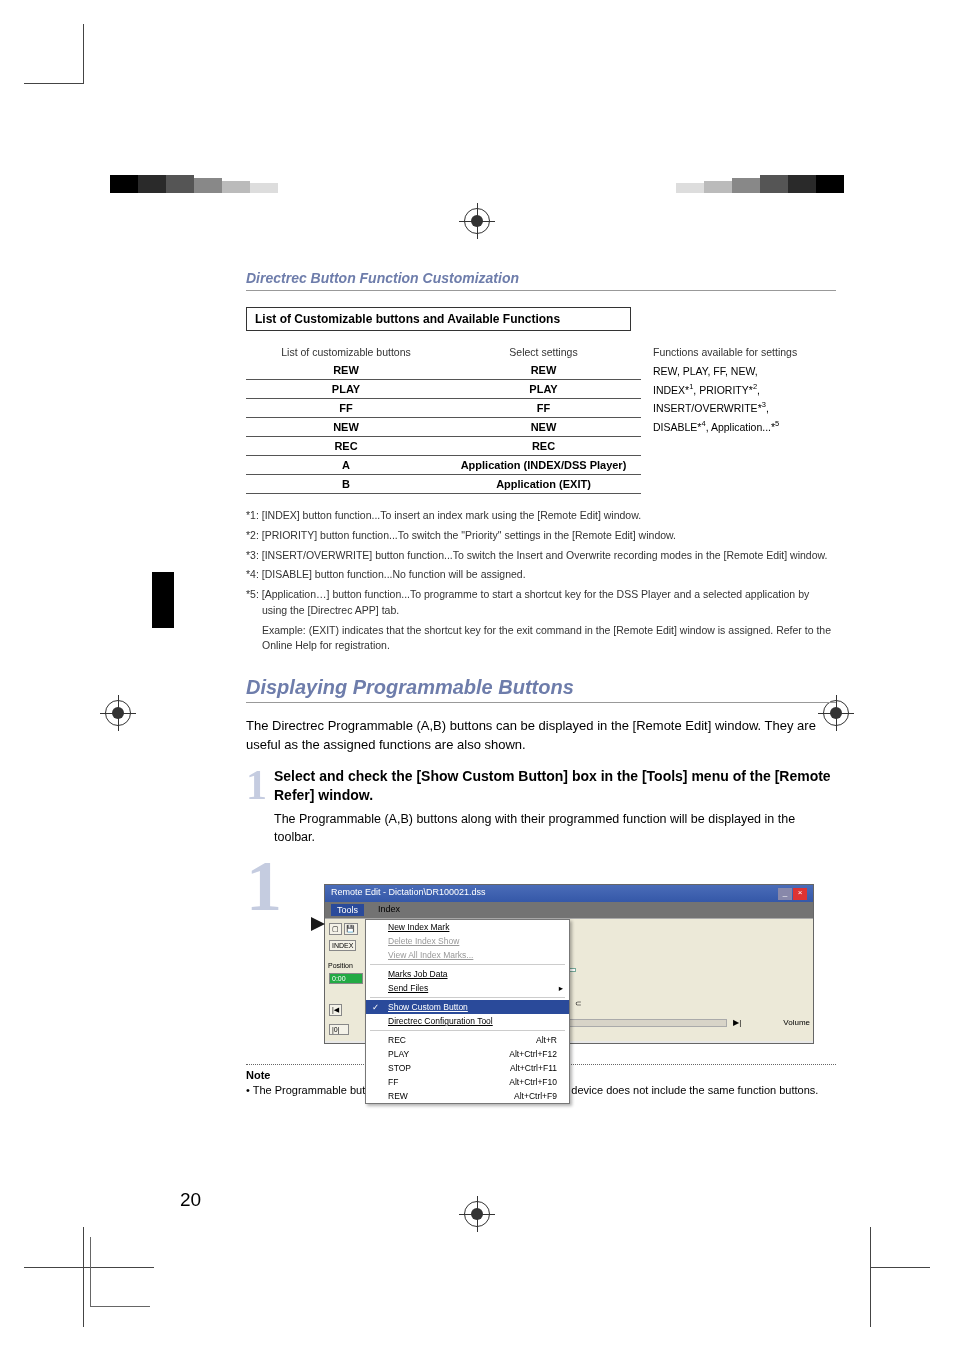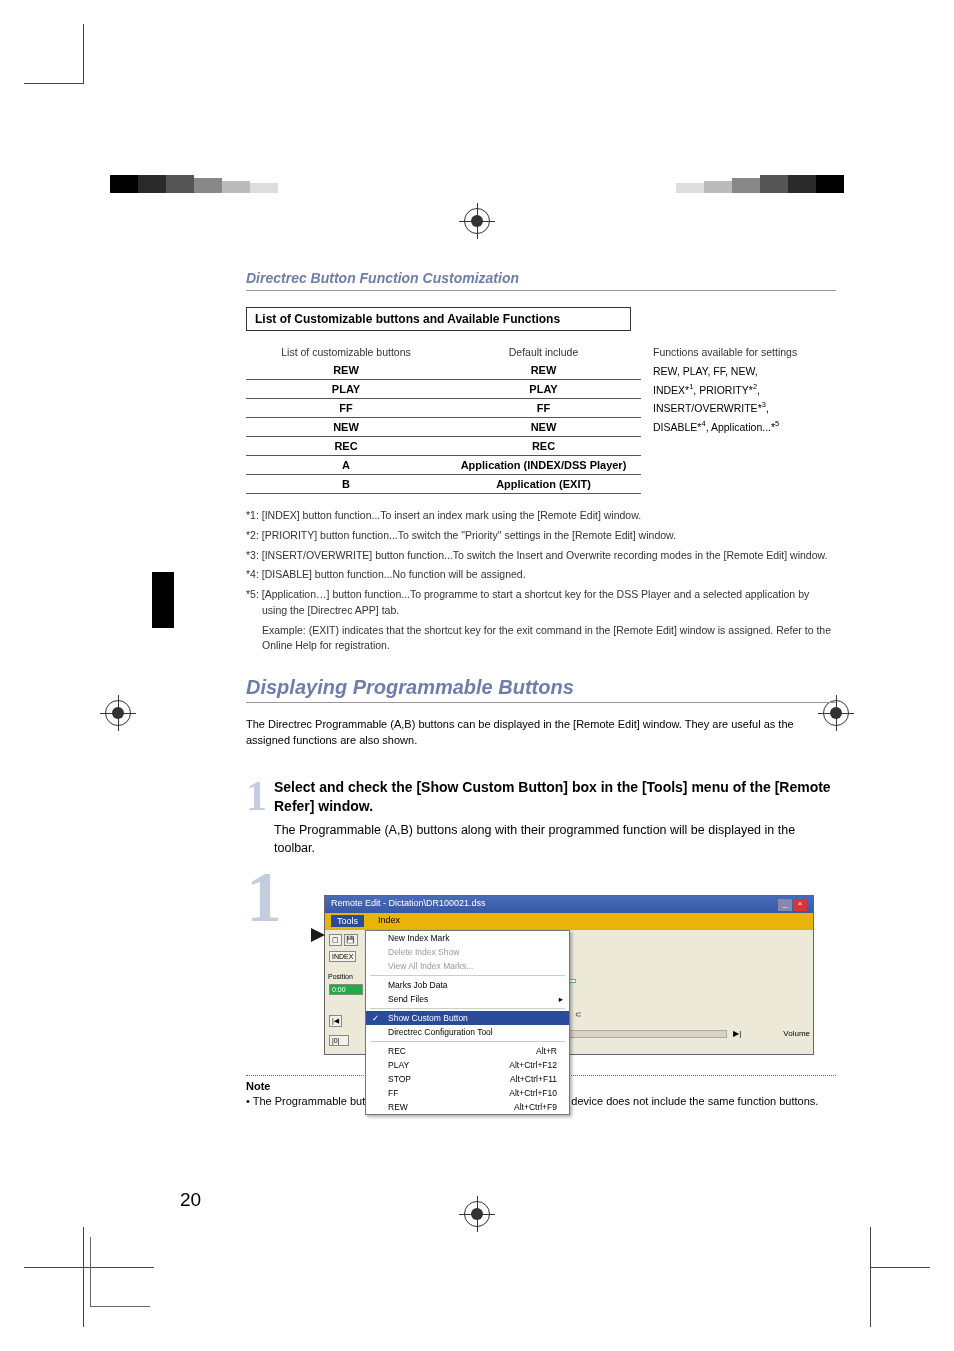--- a/index.html
+++ b/index.html
@@ -104,23 +104,23 @@
     color: #6e7dab;
     font-style: italic;
     font-weight: bold;
     font-size: 20px;
     border-bottom: 1px solid #999;
     padding-bottom: 3px;
     margin-top: 22px;
     margin-bottom: 14px;
   }
   .body-text {
-    font-size: 11px;
+    font-size: 13px;
     line-height: 1.45;
-    margin-bottom: 29px;
+    margin-bottom: 12px;
   }
   .step-row { display: flex; }
   .step-num {
     font-size: 42px;
     font-weight: bold;
     color: #c5cce0;
     line-height: 0.9;
     width: 28px;
     flex-shrink: 0;
     font-family: Georgia, serif;
@@ -147,34 +147,34 @@
     background: linear-gradient(#4a6cb8, #3558a8);
     color: #fff;
     padding: 2px 6px;
     font-size: 9px;
     display: flex;
     justify-content: space-between;
   }
   .ss-win-btns span { display:inline-block; width:14px; height:12px; background:#d33; margin-left:1px; font-size:8px; text-align:center; color:#fff;}
   .ss-win-btns span:first-child { background:#88a; }
   .ss-menu {
-    background: #eab308;
+    background: #737373;
     padding: 2px 6px;
     font-size: 9px;
     border-bottom: 1px solid #aaa;
     display: flex;
     gap: 14px;
   }
   .ss-menu .hl { background:#2a4a9a; color:#fff; padding:1px 6px; position:relative;}
   .ss-body { display: flex; height: 122px; }
   .ss-left { width: 50px; background:#ece9d8; border-right:1px solid #999; padding:3px; font-size:7px;}
   .ss-left div { margin-bottom:3px;}
   .ss-left .btn { border:1px solid #888; background:#f4f2e8; padding:1px 2px; display:inline-block; margin:1px;}
   .ss-dropdown { position:absolute; top:0; left:40px; width:205px; background:#fff; border:1px solid #777; z-index:5; box-shadow:2px 2px 3px rgba(0,0,0,0.3); font-size:8.5px;}
-  .ss-dropdown .item { padding:2px 8px 2px 22px; position:relative;}
+  .ss-dropdown .item { padding:2px 8px 2px 22px; position:relative;text-decoration:underline;}
   .ss-dropdown .item.dis { color:#999; }
   .ss-dropdown .item.hl { background:#2a4a9a; color:#fff;}
   .ss-dropdown .sep { border-top:1px solid #ccc; margin:2px 4px;}
   .ss-dropdown .check::before { content:'✓'; position:absolute; left:6px; color:#2a4a9a;}
   .ss-dropdown .item.hl.check::before { color:#fff;}
   .ss-dropdown .arrow::after { content:'▸'; position:absolute; right:6px;}
   .ss-dropdown .kb { display:flex; justify-content:space-between; padding:2px 12px 2px 22px;}
   .ss-right { flex:1; background:#ece9d8; padding:3px; position:relative;}
   .ss-right-top { display:flex; gap:6px; margin-bottom:6px;}
   .ss-right-top .ibtn { width:22px; height:20px; border:1px solid #888; background:#f0ede0; display:flex; align-items:center; justify-content:center;}
@@ -275,21 +275,21 @@
 
 <div class="black-tab"></div>
 
 <div class="content">
   <div class="breadcrumb">Directrec Button Function Customization</div>
 
   <div class="box-title">List of Customizable buttons and Available Functions</div>
 
   <div class="table-row">
     <div class="col1 table-header">List of customizable buttons</div>
-    <div class="col2 table-header">Default include</div>
+    <div class="col2 table-header">Select settings</div>
     <div class="col3 table-header">Functions available for settings</div>
   </div>
 
   <div style="display:flex;">
     <div style="width:395px;">
       <div class="table-row">
           <div class="col1 data-cell">REW</div>
           <div class="col2 data-cell">REW</div>
         </div>
       <div class="table-row">

